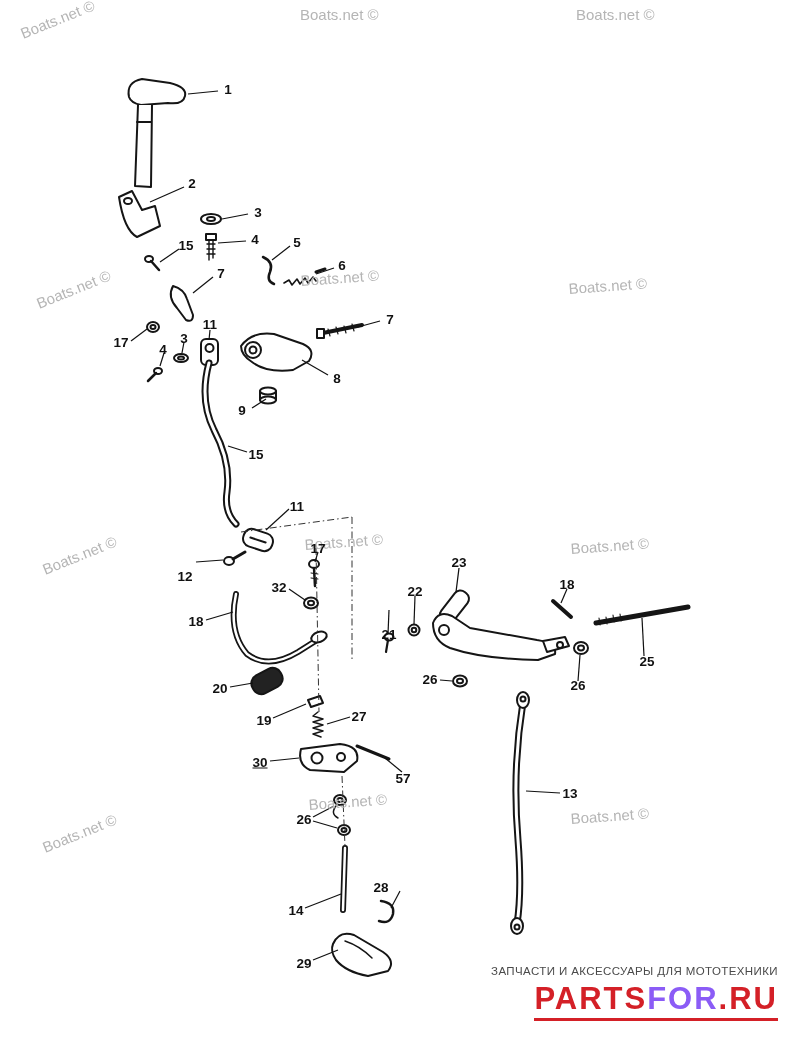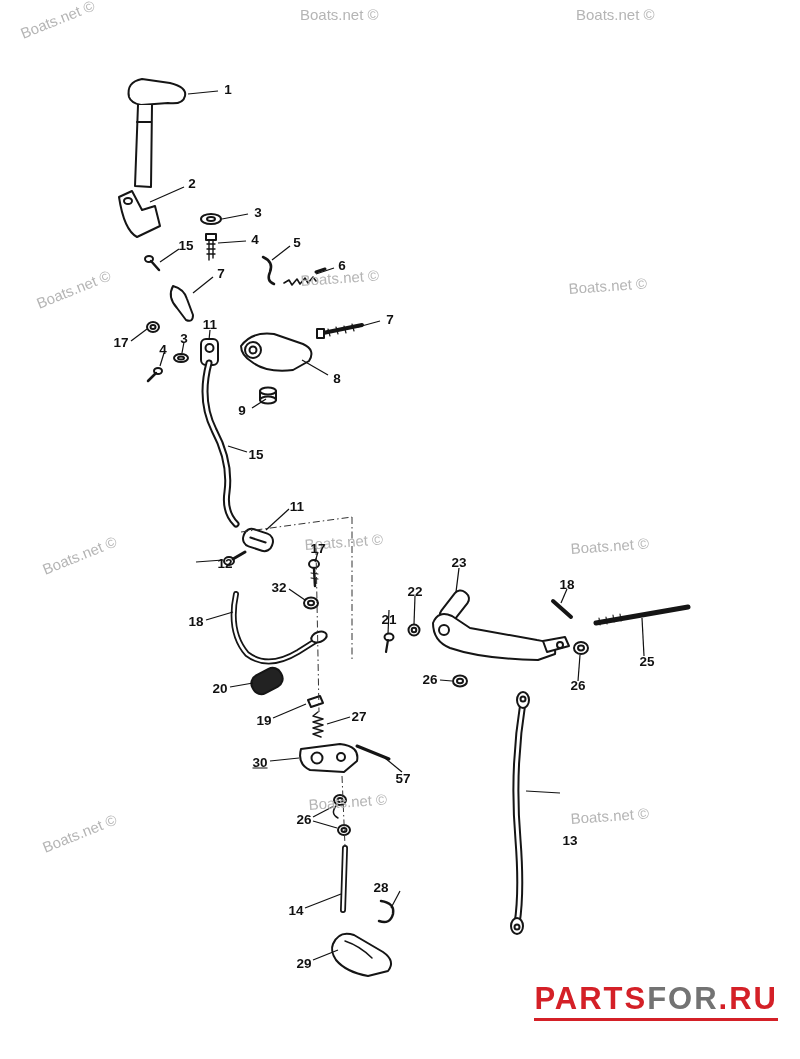--- a/index.html
+++ b/index.html
@@ -43,21 +43,21 @@
     font-size:31px;
     font-weight:bold;
     letter-spacing:2px;
     line-height:1;
     display:inline-block;
     padding-bottom:4px;
     border-bottom:3px solid #d42027;
     font-family:"Liberation Sans", sans-serif;
   }
   .logo-red{color:#d42027;}
-  .logo-blue{color:#737373;}
+  .logo-blue{color:#8b5cf6;}
 </style>
 </head>
 <body>
 
 <div class="page">
 
   <svg class="diagram-svg" viewBox="0 0 800 1059" width="800" height="1059" aria-hidden="true">
 
     <g stroke="#151515" fill="none" stroke-width="2" stroke-linecap="round" stroke-linejoin="round">
 
@@ -266,42 +266,43 @@
       <div class="part-label" style="left: 221px; top: 273px;">7</div>
       <div class="part-label" style="left: 121px; top: 342px;">17</div>
       <div class="part-label" style="left: 184px; top: 338px;">3</div>
       <div class="part-label" style="left: 163px; top: 349px;">4</div>
       <div class="part-label" style="left: 210px; top: 324px;">11</div>
       <div class="part-label" style="left: 390px; top: 319px;">7</div>
       <div class="part-label" style="left: 337px; top: 378px;">8</div>
       <div class="part-label" style="left: 242px; top: 410px;">9</div>
       <div class="part-label" style="left: 256px; top: 454px;">15</div>
       <div class="part-label" style="left: 297px; top: 506px;">11</div>
-      <div class="part-label" style="left: 185px; top: 563px; margin-left: 40px;">12</div>
+      <div class="part-label" style="left: 185px; top: 576px;">12</div>
       <div class="part-label" style="left: 318px; top: 548px;">17</div>
       <div class="part-label" style="left: 279px; top: 587px;">32</div>
       <div class="part-label" style="left: 196px; top: 621px;">18</div>
-      <div class="part-label" style="left: 389px; top: 619px;">21</div>
+      <div class="part-label" style="left: 389px; top: 634px;">21</div>
       <div class="part-label" style="left: 415px; top: 591px;">22</div>
       <div class="part-label" style="left: 459px; top: 562px;">23</div>
       <div class="part-label" style="left: 567px; top: 584px;">18</div>
       <div class="part-label" style="left: 647px; top: 661px;">25</div>
       <div class="part-label" style="left: 430px; top: 679px;">26</div>
       <div class="part-label" style="left: 578px; top: 685px;">26</div>
       <div class="part-label" style="left: 220px; top: 688px;">20</div>
       <div class="part-label" style="left: 264px; top: 720px;">19</div>
       <div class="part-label" style="left: 359px; top: 716px;">27</div>
       <div class="part-label" style="left: 260px; top: 762px; text-decoration: underline;">30</div>
       <div class="part-label" style="left: 403px; top: 778px;">57</div>
-      <div class="part-label" style="left: 570px; top: 840px;">13</div>
+      <div class="part-label" style="left: 570px; top: 793px;">13</div>
       <div class="part-label" style="left: 304px; top: 819px;">26</div>
       <div class="part-label" style="left: 296px; top: 910px;">14</div>
       <div class="part-label" style="left: 381px; top: 887px;">28</div>
       <div class="part-label" style="left: 304px; top: 963px;">29</div>
     </div>
 
   <div class="footer">
+    <div class="footer-tagline">ЗАПЧАСТИ И АКСЕССУАРЫ ДЛЯ МОТОТЕХНИКИ</div>
     <div class="footer-logo">
       <span class="logo-red">PARTS</span><span class="logo-blue">FOR</span><span class="logo-red">.RU</span>
     </div>
   </div>
 
 </div>
 
 </body></html>

